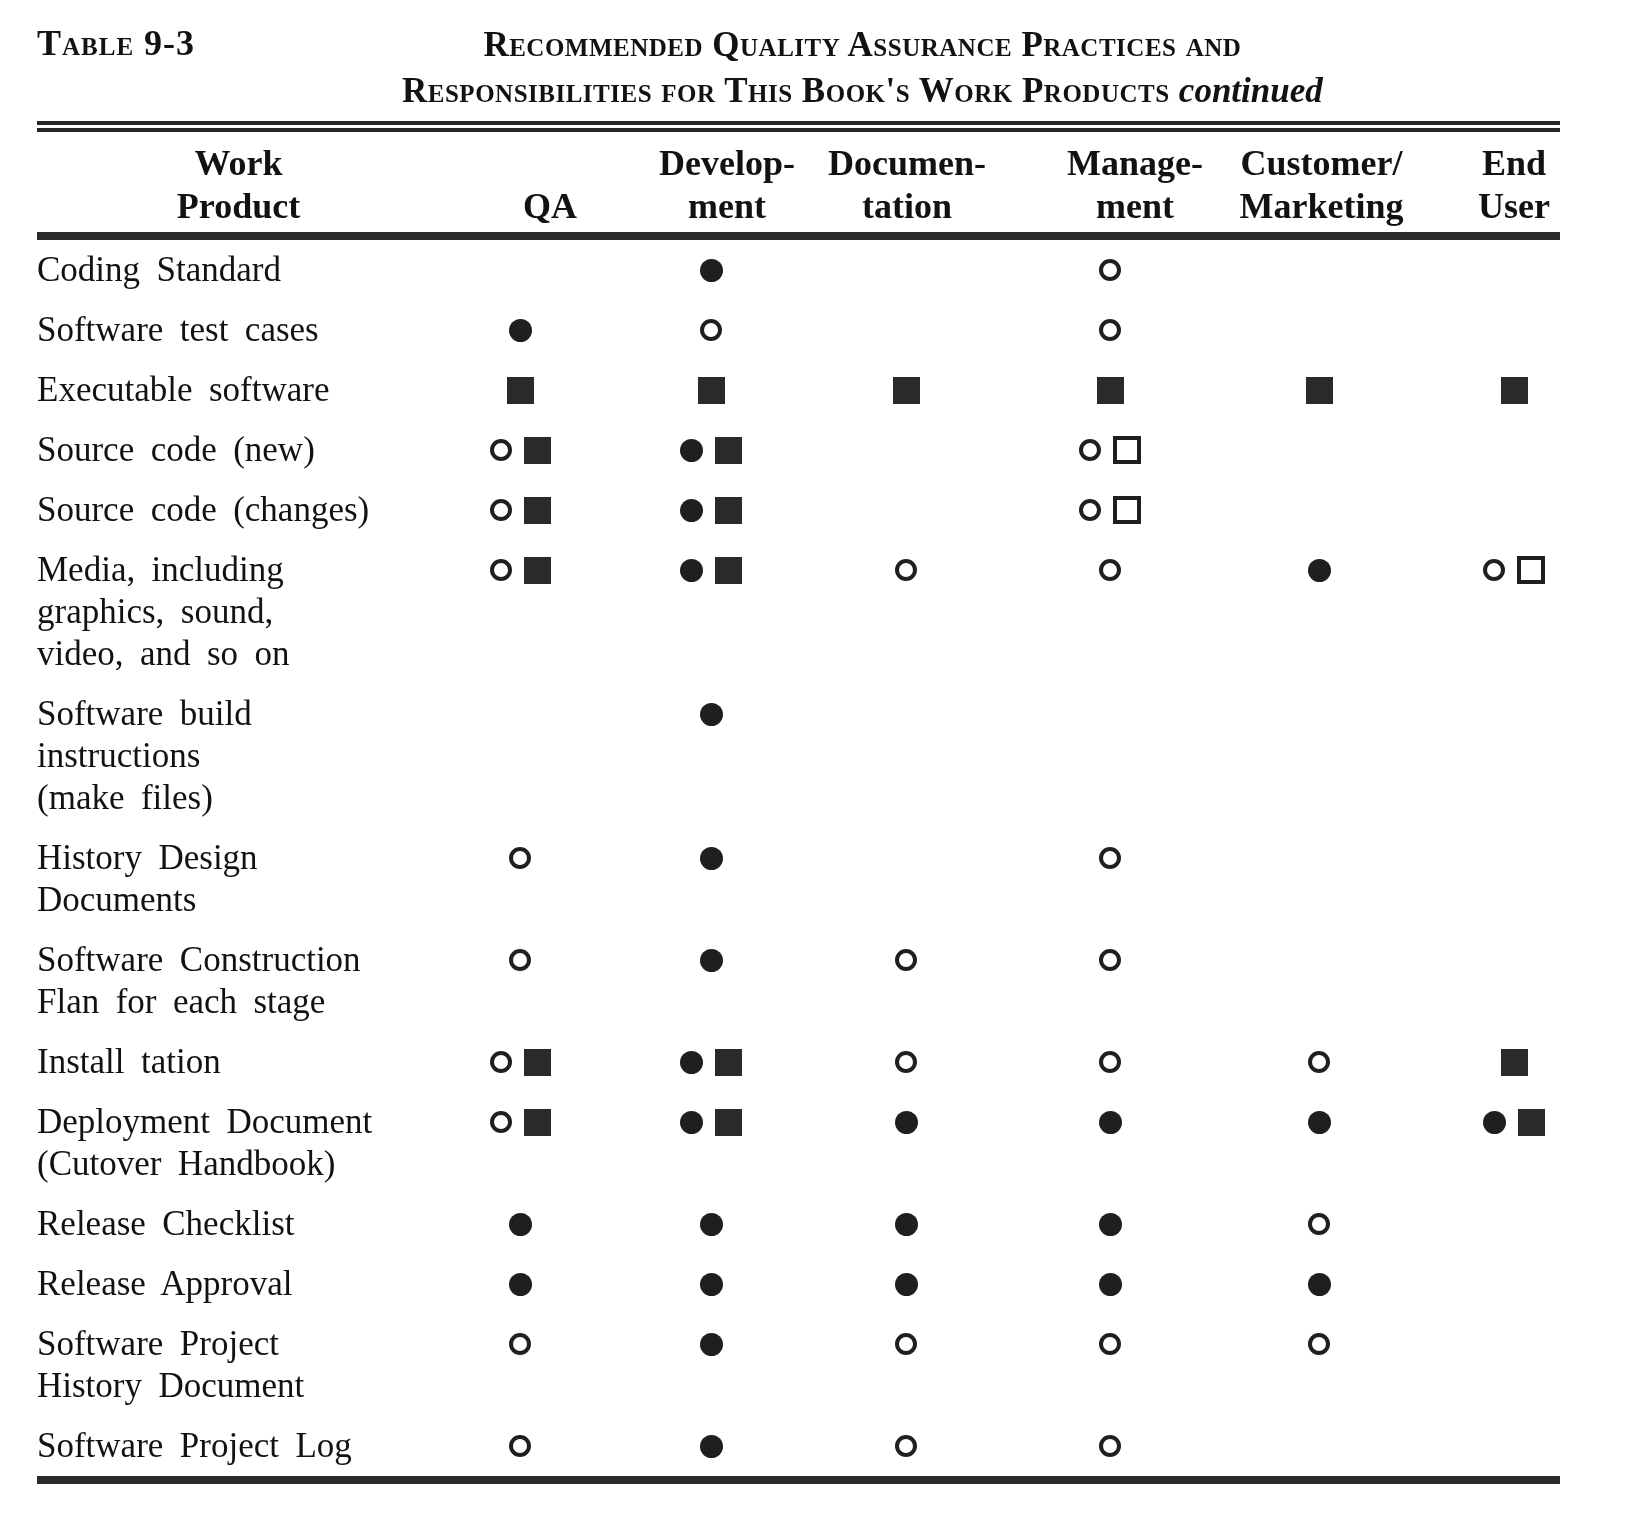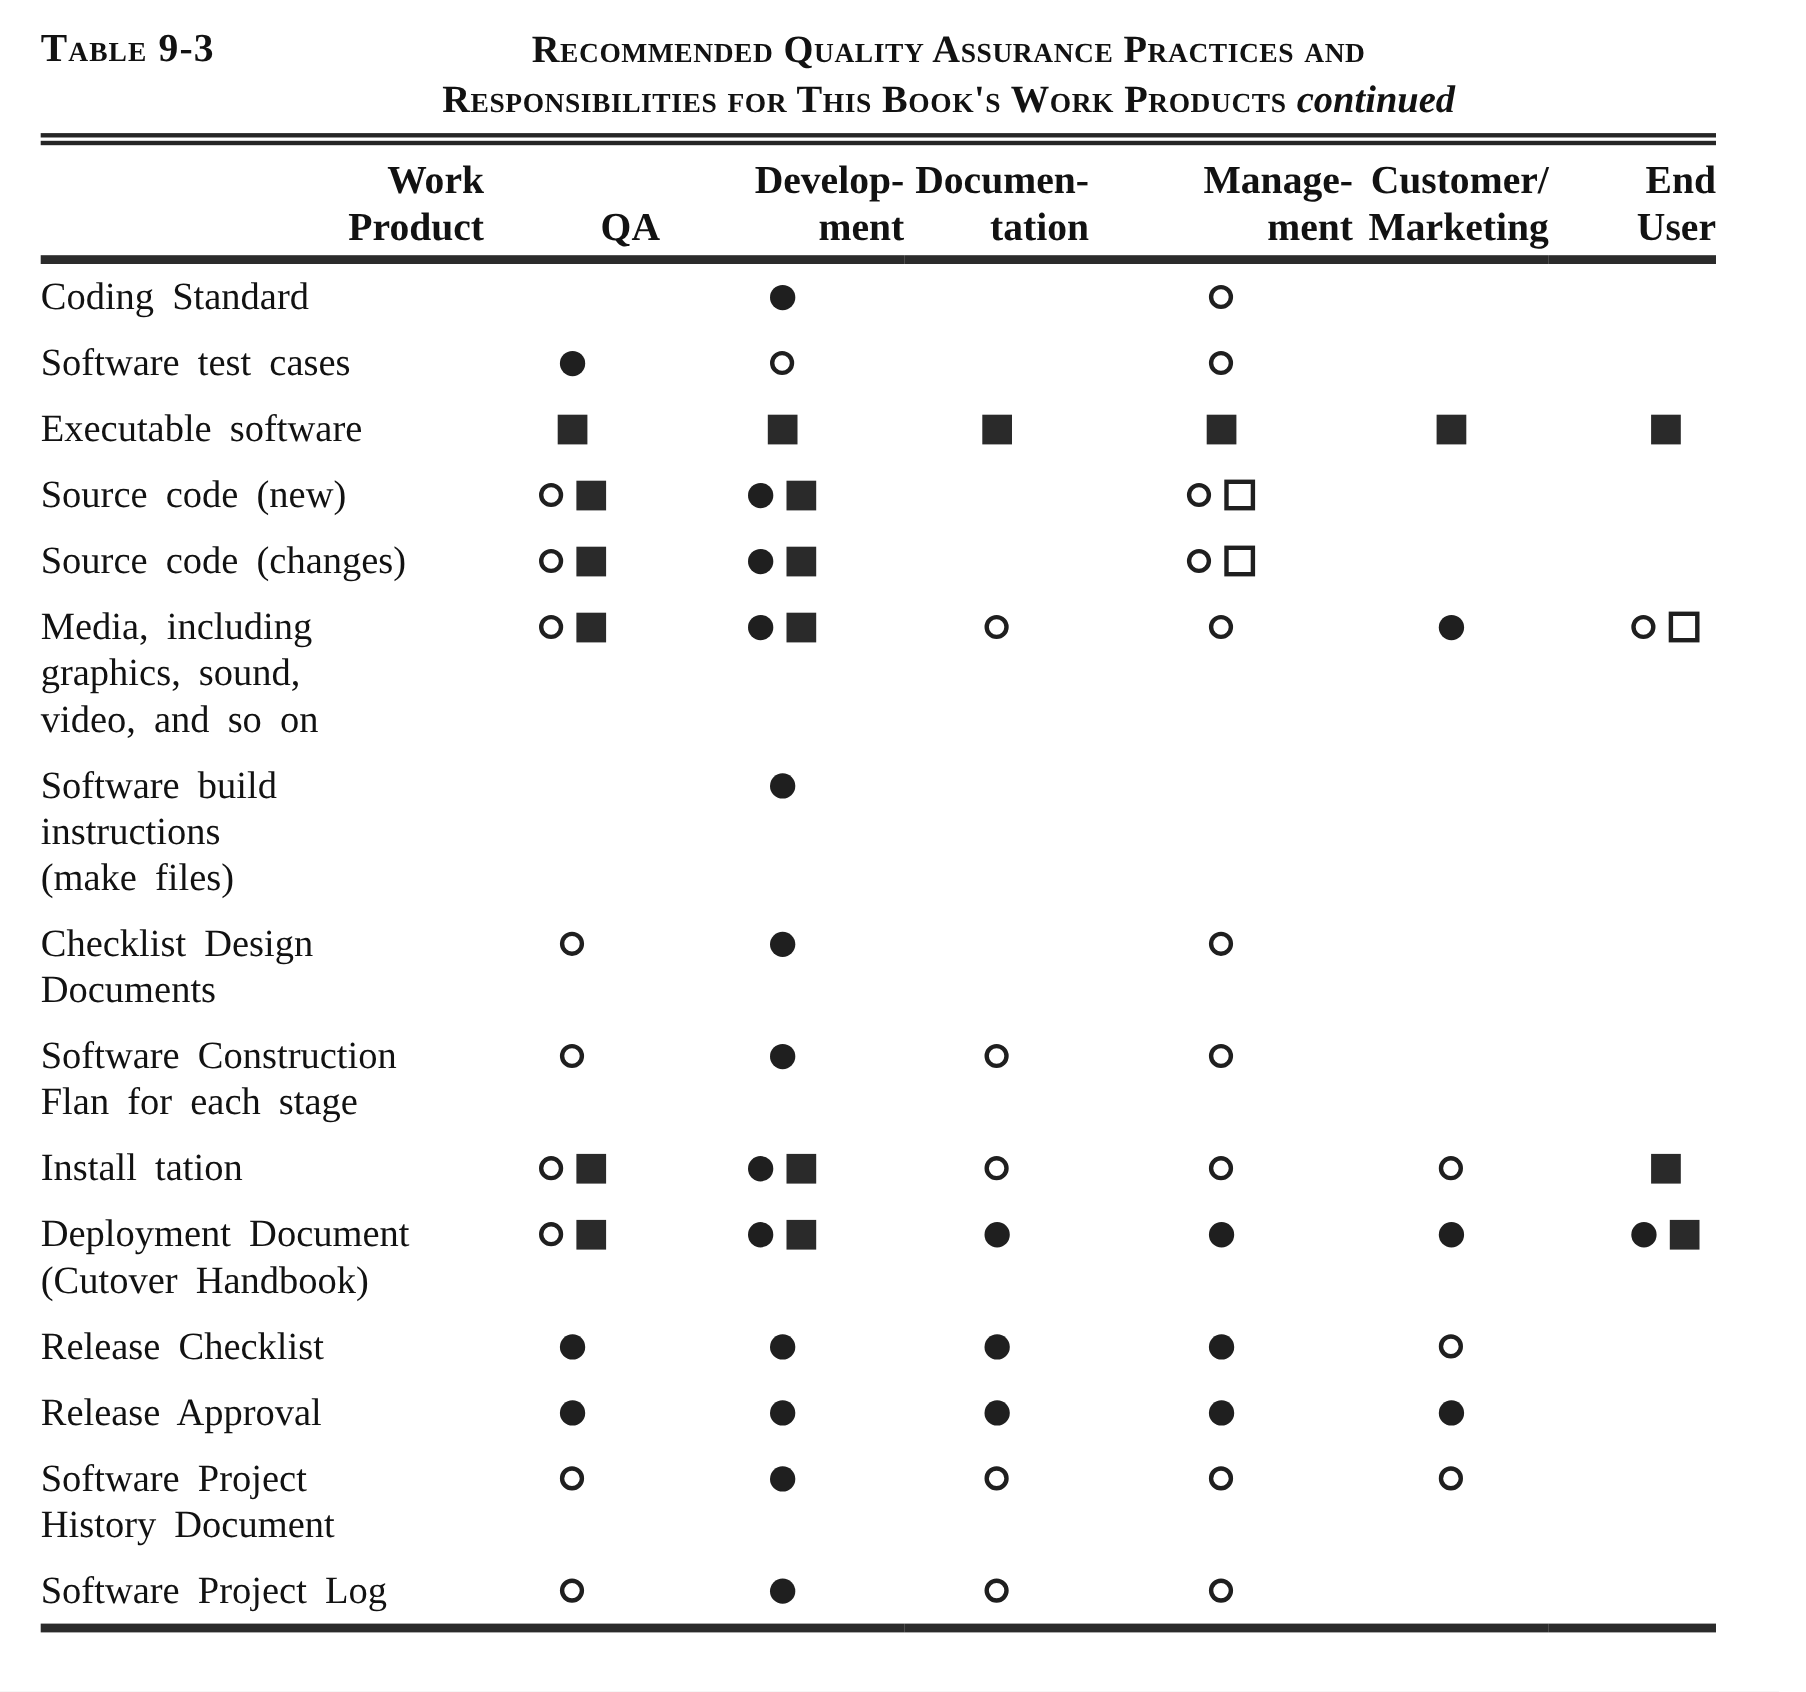--- a/index.html
+++ b/index.html
@@ -27,21 +27,21 @@
     position:absolute; left:37px; top:121px; width:1523px; height:3px;
     border-top:4px solid #262626; border-bottom:4px solid #262626;
   }
   
   table.qa-table {
     position:absolute; left:37px; top:138px; width:1523px;
     border-collapse:collapse; table-layout:fixed;
     border-bottom:8px solid #2b2b2b;
   }
   thead th {
-    vertical-align:bottom; text-align:right; font-weight:700; font-size:36px;
+    vertical-align:bottom; text-align:center; font-weight:700; font-size:36px;
     padding:4px 0 4px 0; border-bottom:8px solid #2b2b2b;
   }
   thead .hline { line-height:43px; white-space:nowrap; }
   th.col-qa  { padding-left:60px; }
   th.col-dev { padding-left:32px; }
   th.col-doc { padding-left:2px;  }
   th.col-mgm { padding-left:50px; }
   th.col-cmk { padding-left:5px;  }
   th.col-eus { padding-left:60px; }
   tbody th, tbody td { vertical-align:top; padding:9px 0 9px 0; }
@@ -332,21 +332,21 @@
           </td>
           <td class="col-cmk">
             <div class="symline"></div>
           </td>
           <td class="col-eus">
             <div class="symline"></div>
           </td>
         </tr>
         <tr>
           <th>
-            <div class="line">Checklist Design</div>
+            <div class="line">History Design</div>
             <div class="line">Documents</div>
           </th>
           <td class="col-qa">
             <div class="symline">
               <span class="sym open-circle"></span>
             </div>
           </td>
           <td class="col-dev">
             <div class="symline">
               <span class="sym filled-circle"></span>

